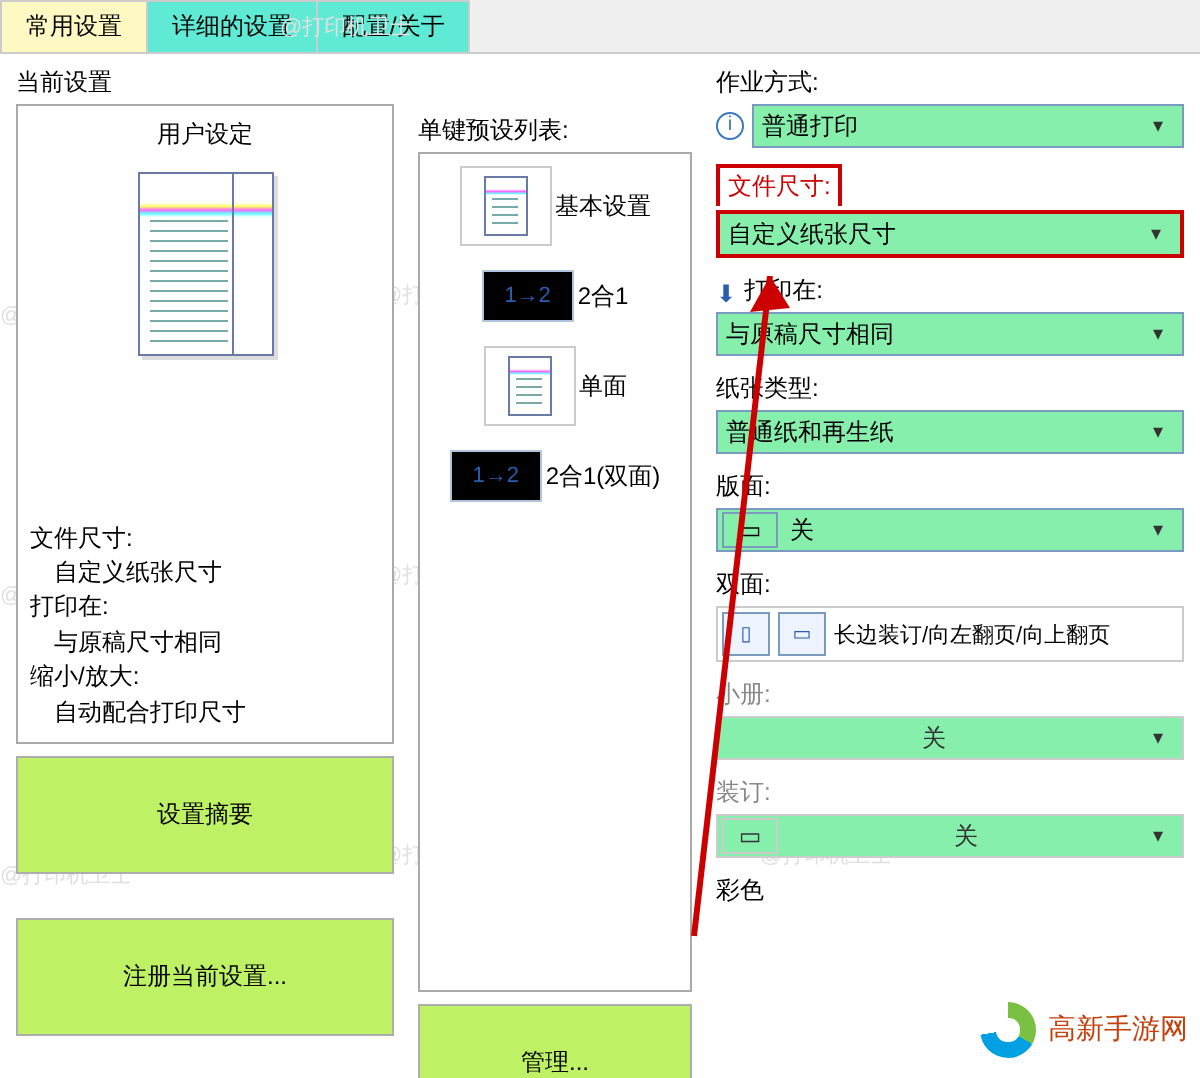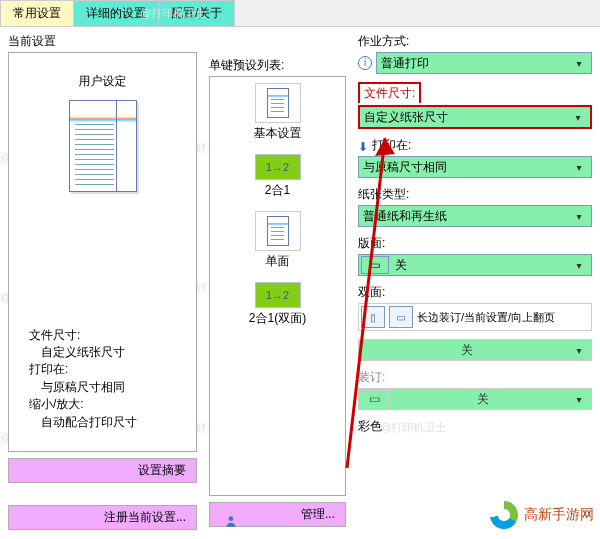--- a/index.html
+++ b/index.html
@@ -8,35 +8,35 @@
 .tab { padding: 4px 12px; border: 1px solid #ccc; border-bottom: none; background: #5eead4; cursor: pointer; margin-right: -1px; }
 .tab.active { background: #fef9c3; }
 .watermark { position: absolute; color: #e0e0e0; font-size: 11px; pointer-events: none; z-index: 0; }
 .main { display: flex; padding: 2px 0 0 0; position: relative; }
 .col { position: relative; }
 .col1 { width: 205px; padding: 4px 8px; }
 .col2 { width: 145px; padding: 4px 4px; margin-top: 24px; }
 .col3 { flex: 1; padding: 4px 8px 4px 8px; }
 .section-label { font-size: 12px; margin-bottom: 2px; }
 .box { border: 1px solid #aaa; background: #fff; }
-.current-box { height: 400px; padding: 20px; display: flex; flex-direction: column; }
+.current-box { height: 320px; padding: 6px; display: flex; flex-direction: column; }
 .user-title { text-align: center; margin-bottom: 6px; }
 .page-preview { margin: 4px auto 6px; width: 68px; height: 92px; border: 1px solid #6a7aa6; background: linear-gradient(to bottom,#fff 0 16%,#ff6,#f6f,#6ff 22%,#fff 24%); position: relative; box-shadow: 2px 2px 0 #ddd; }
 .page-preview::before { content:""; position:absolute; left:70%; top:0; bottom:0; width:1px; background:#6a7aa6; }
 .page-preview .lines { position:absolute; top:26%; left:8%; right:32%; bottom:6%; background: repeating-linear-gradient(to bottom,#7aa 0 1px,transparent 1px 5px); }
 .info-block { margin-top: auto; font-size: 12px; line-height: 1.45; }
 .info-block .indent { padding-left: 12px; }
-.btn { background: #f0abfc; border: 1px solid #adadad; padding: 3px 10px; cursor: pointer; text-align: right; display: block; }
+.btn { background: #bef264; border: 1px solid #adadad; padding: 20px 10px; cursor: pointer; text-align: center; display: block; }
 .btn-wide { width: 100%; margin-top: 6px; }
 .preset-box { height: 420px; padding: 6px; display: flex; flex-direction: column; align-items: center; gap: 4px; overflow: hidden; }
-.preset-item { display:flex; flex-direction:column; align-items:center; gap:2px; margin-bottom:8px; }
+.preset-item { display:flex; flex-direction:row; align-items:center; gap:2px; margin-bottom:8px; }
 .preset-icon { width:46px; height:40px; border:1px solid #ccc; background:#fff; display:flex; align-items:center; justify-content:center; font-size:11px; position:relative; }
 .mini-page { width:22px; height:30px; border:1px solid #6a7aa6; background:linear-gradient(to bottom,#fff 0 20%,#f6f,#6ff 28%,#fff 30%); position:relative;}
 .mini-page::after{content:"";position:absolute;top:35%;left:15%;right:20%;bottom:10%;background:repeating-linear-gradient(to bottom,#7aa 0 1px,transparent 1px 4px);}
-.arrow-box{width:46px;height:26px;border:1px solid #b0c4de;background:#84cc16;display:flex;align-items:center;justify-content:center;color:#2a5db0;font-size:11px;}
+.arrow-box{width:46px;height:26px;border:1px solid #b0c4de;background:#000000;display:flex;align-items:center;justify-content:center;color:#2a5db0;font-size:11px;}
 .field { margin-bottom: 8px; }
 .field-label { font-size: 12px; margin-bottom: 2px; color: #000; }
 .field-label.gray { color: #888; }
 .dropdown { width: 100%; height: 22px; border: 1px solid #7a9ac0; background: #86efac; display: flex; align-items: center; padding: 0 4px; position: relative; cursor: pointer; }
 .dropdown .dd-val { flex: 1; white-space: nowrap; overflow: hidden; }
 .dropdown .dd-arrow { width: 16px; text-align: center; color: #333; font-size: 10px; }
 .dropdown.highlight { border: 2px solid #cc0000; height: 24px; }
 .dropdown.light { border: 1px solid #ccc; color: #333; }
 .dropdown.with-icon { padding-left: 2px; }
 .dd-icon { width: 28px; height: 18px; border: 1px solid #7a9ac0; margin-right: 6px; display:flex; align-items:center; justify-content:center; }
@@ -172,25 +172,26 @@
         <span class="dd-val">关</span>
         <span class="dd-arrow">▾</span>
       </div>
     </div>
 
     <div class="field">
       <div class="field-label">双面:</div>
       <div class="duplex-row">
         <span class="duplex-icon">▯</span>
         <span class="duplex-icon">▭</span>
-        <span class="dd-val" style="flex:1;font-size:11px;">长边装订/当前设置/向上翻页</span>
-      </div>
-    </div>
-
-    <div class="field">
+        <span class="dd-val" style="flex:1;font-size:11px;">长边装订/向左翻页/向上翻页</span>
+      </div>
+    </div>
+
+    <div class="field">
+      <div class="field-label gray">小册:</div>
       <div class="dropdown light" style="justify-content:center;">
         <span class="dd-val" style="text-align:center;">关</span>
         <span class="dd-arrow">▾</span>
       </div>
     </div>
 
     <div class="field">
       <div class="field-label gray">装订:</div>
       <div class="dropdown light with-icon">
         <span class="dd-icon" style="border-color:#ccc;">▭</span>

